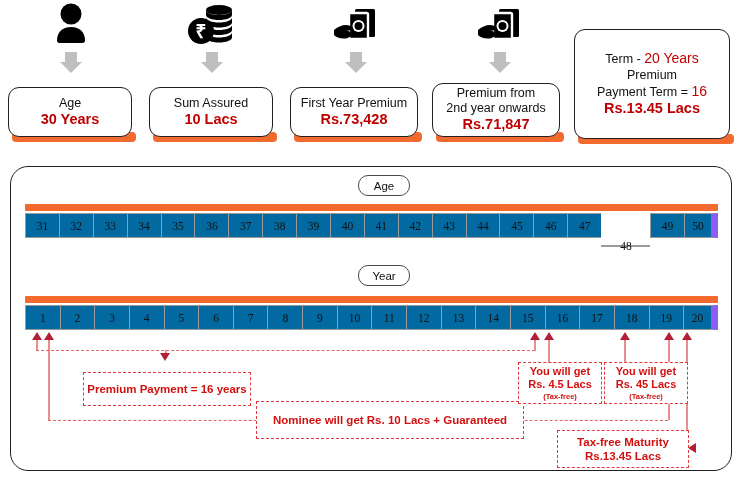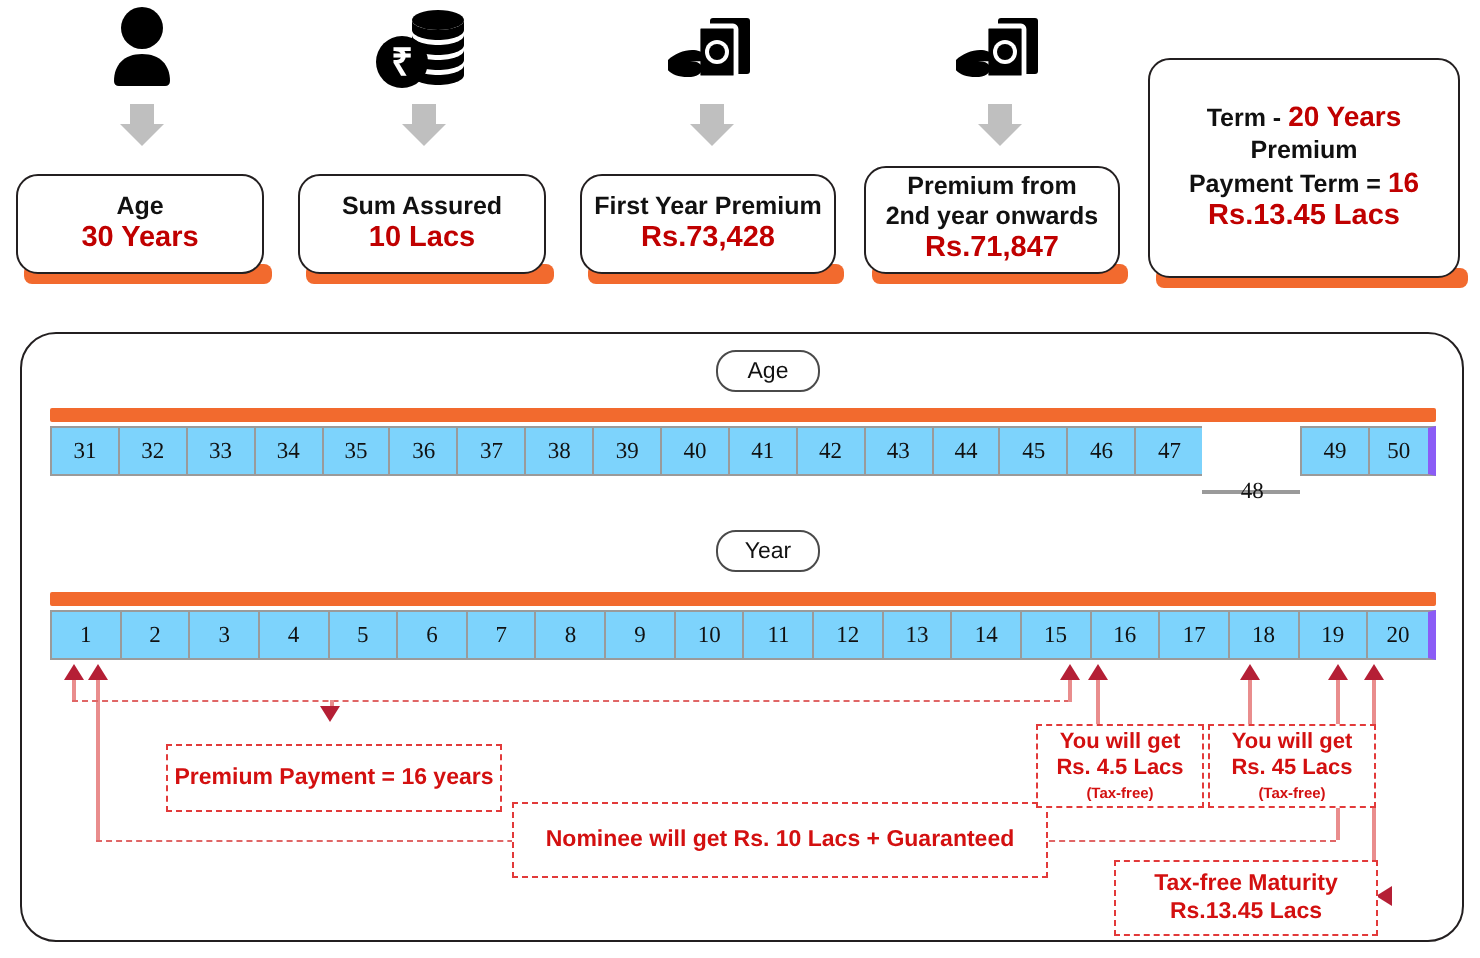--- a/index.html
+++ b/index.html
@@ -67,33 +67,33 @@
     z-index: 2;
   }
   .card-accent {
     position: absolute;
     background: #f26a2e;
     border-radius: 4px;
     z-index: 1;
   }
   .card .lbl {
     font-size: 12.5px;
-    font-weight: bold;
+    font-weight: normal;
     color: #111111;
     white-space: nowrap;
   }
   .card .val {
     font-size: 14.5px;
     font-weight: bold;
     color: #c00000;
     white-space: nowrap;
   }
   .card .line-mixed {
     font-size: 12.5px;
-    font-weight: bold;
+    font-weight: normal;
     color: #111111;
     white-space: nowrap;
   }
   .card .line-mixed .red {
     color: #c00000;
     font-size: 14px;
   }
 
   
   .panel {
@@ -132,30 +132,30 @@
 
   .numrow {
     position: absolute;
     display: flex;
     height: 25px;
   }
   .numrow .cell {
     box-sizing: border-box;
     border: 1px solid #9a9a9a;
     border-right: none;
-    background: #7dd3fc;
+    background: #0369a1;
     display: flex;
     align-items: center;
     justify-content: center;
     font-size: 11.5px;
     color: #111111;
     font-family: "Liberation Serif", serif;
   }
   .numrow .cell:last-child {
-    border-right: 4px solid #8b5cf6;
+    border-right: 7px solid #8b5cf6;
   }
 
   
   .callout {
     position: absolute;
     box-sizing: border-box;
     border: 1.4px dashed #e23a3a;
     background: #ffffff;
     display: flex;
     flex-direction: column;

